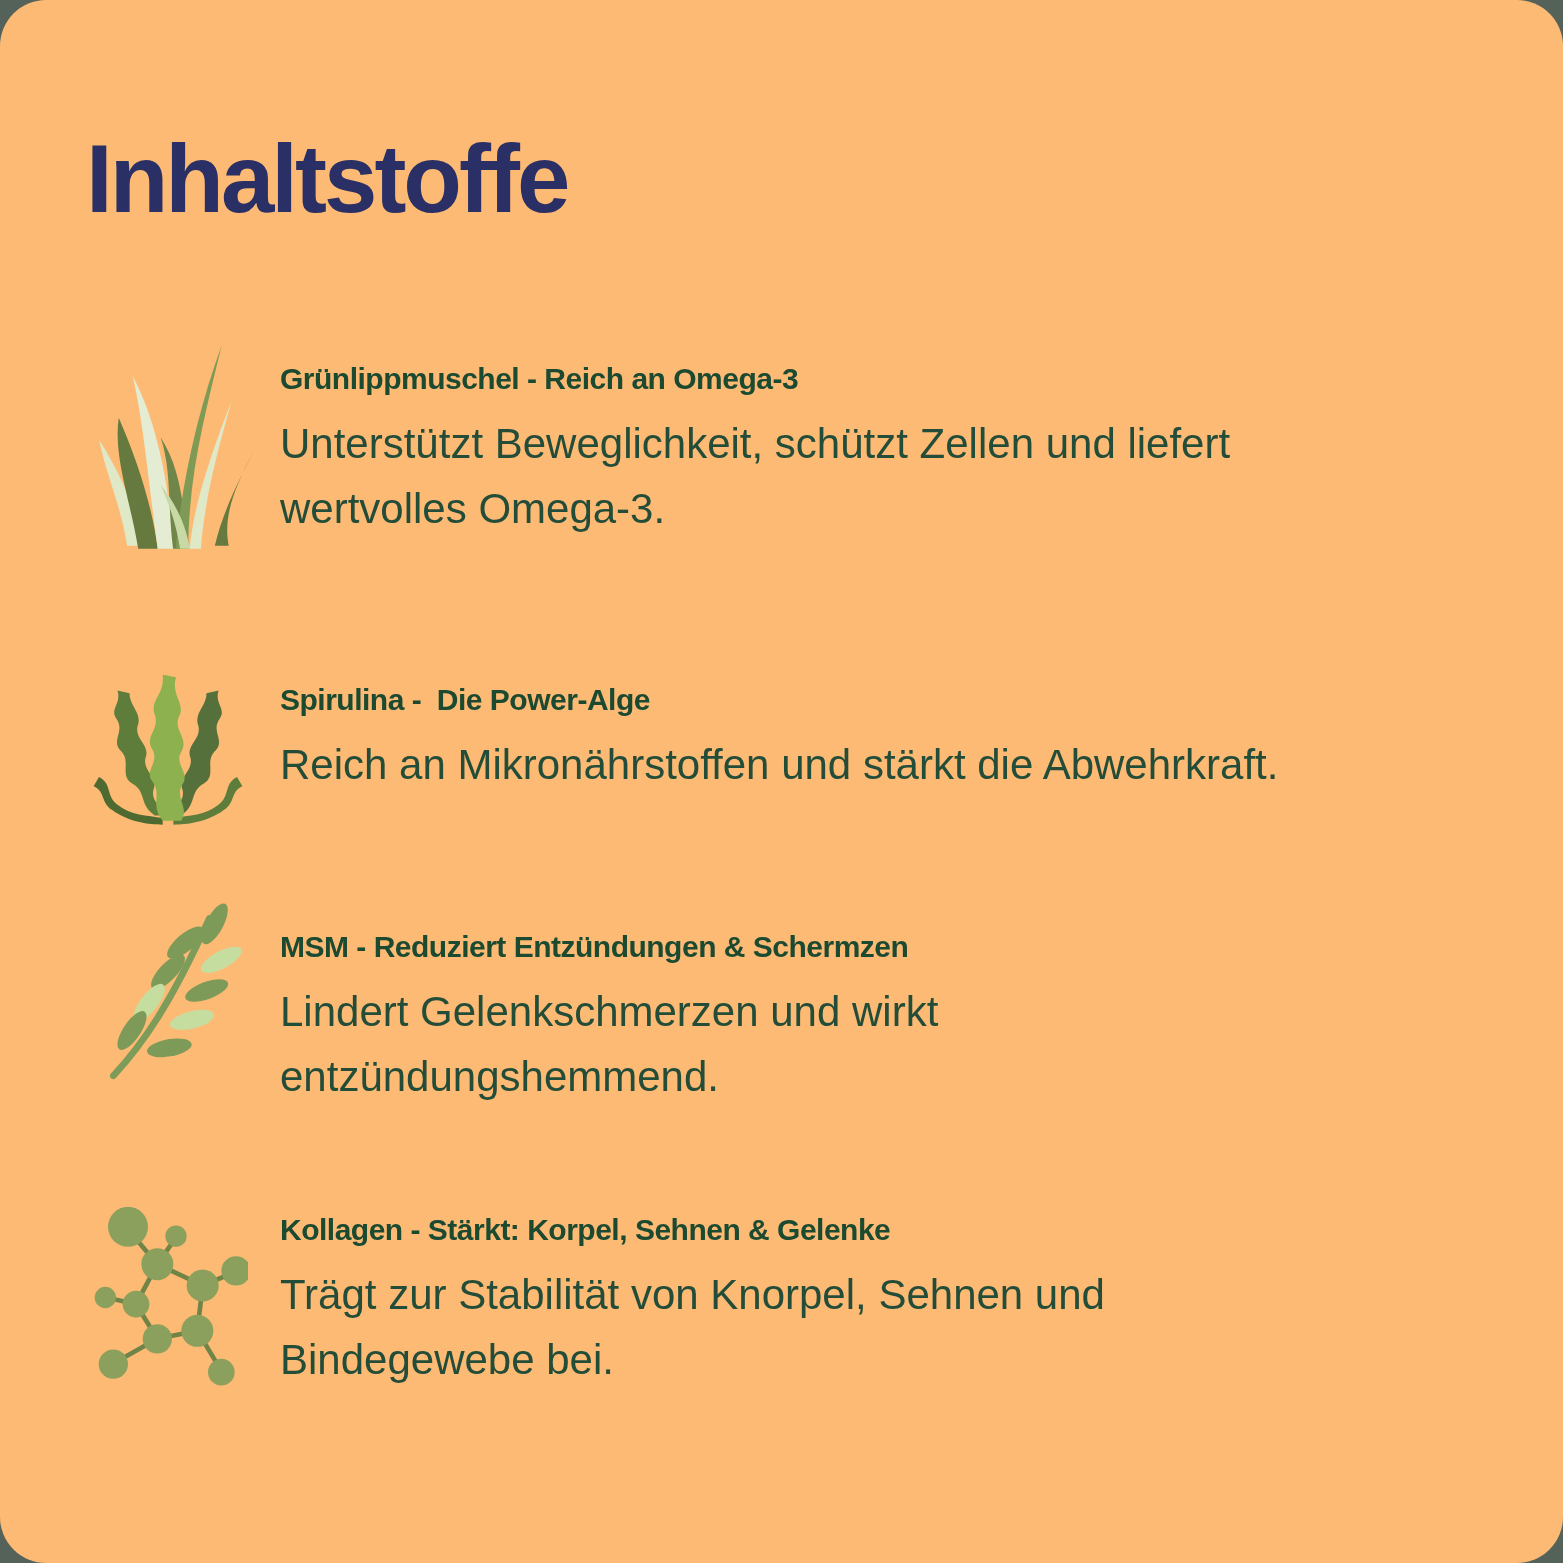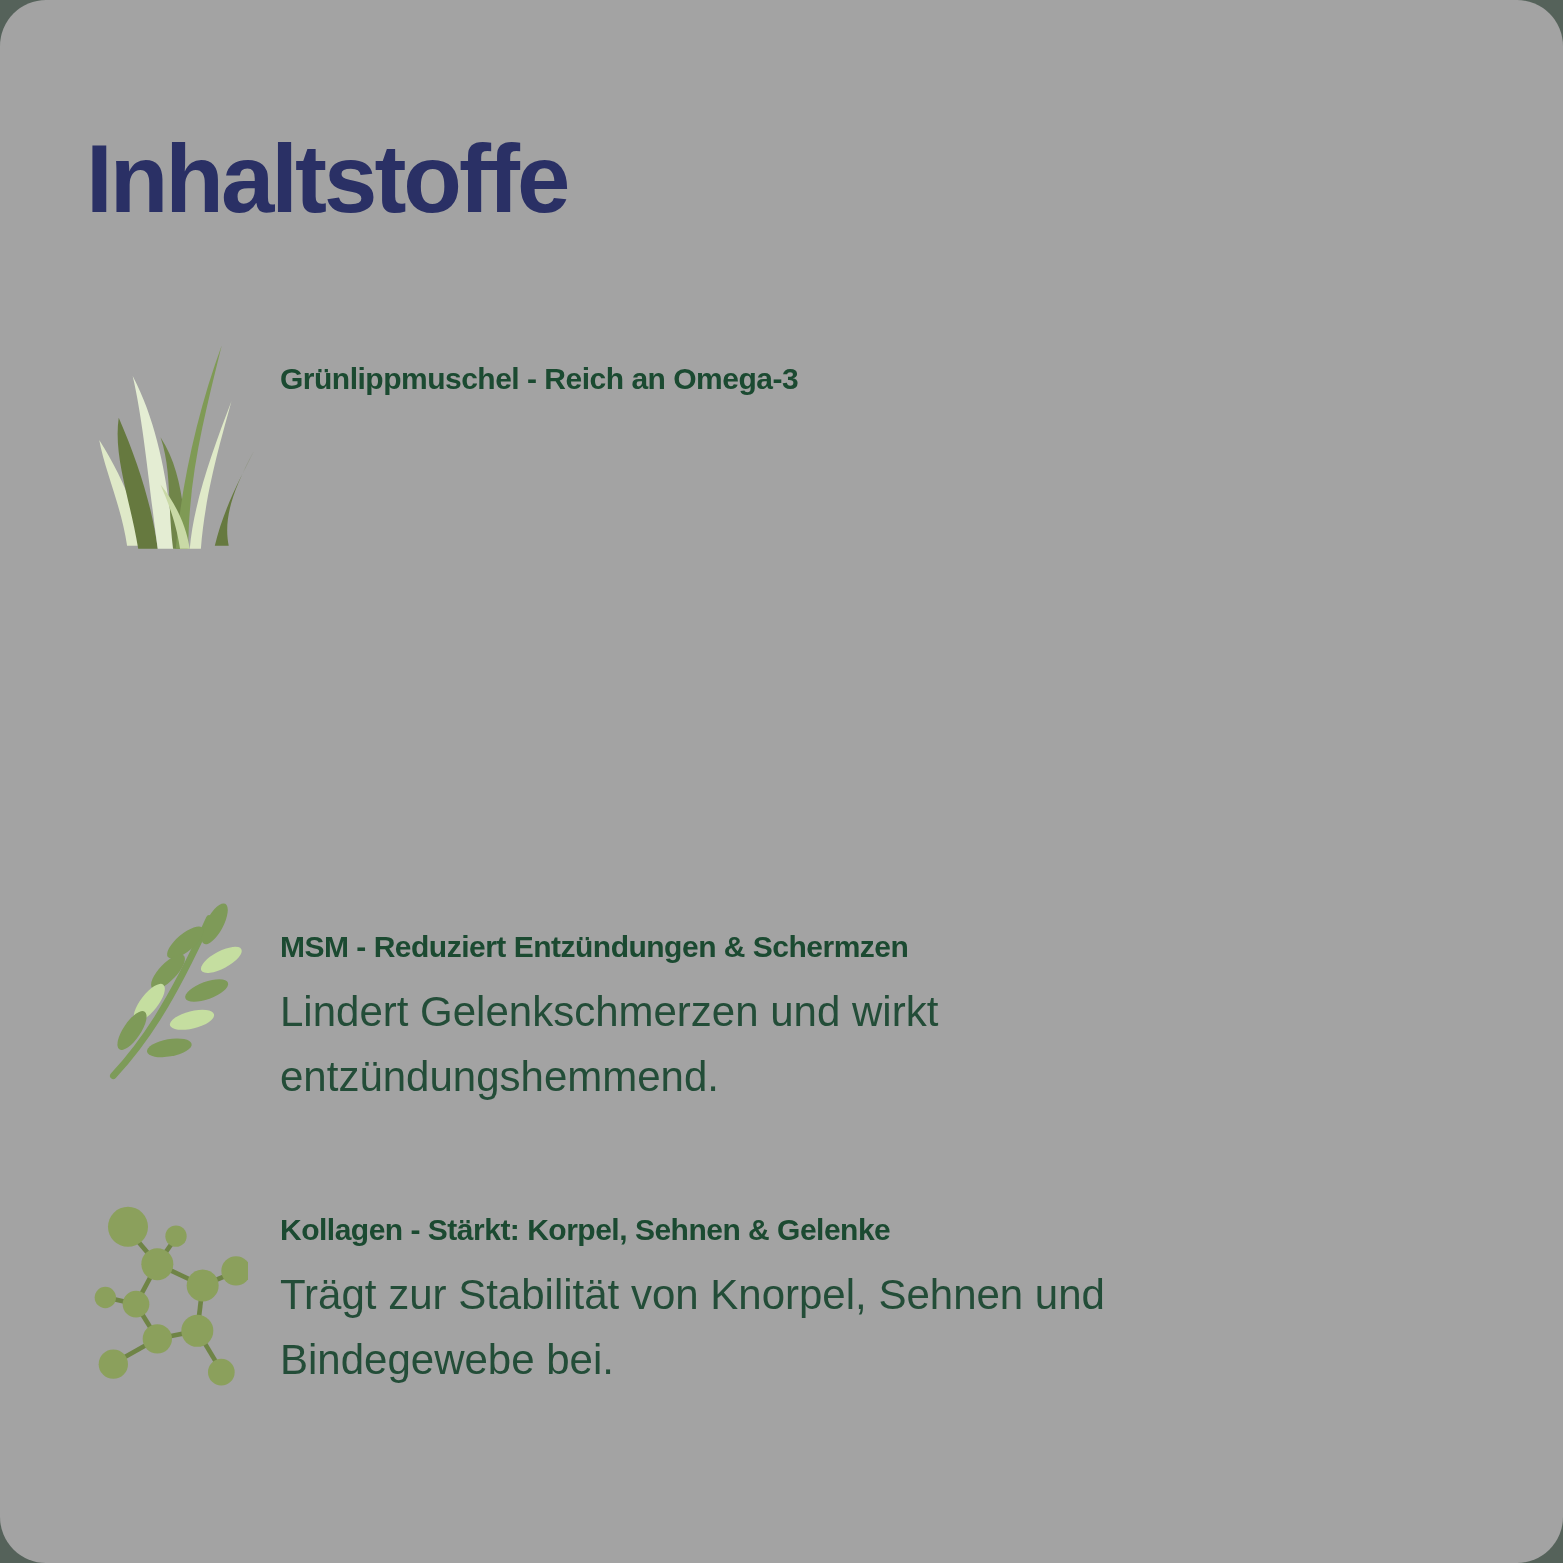--- a/index.html
+++ b/index.html
@@ -10,21 +10,21 @@
     width: 1563px;
     height: 1563px;
     position: relative;
     background: #55625a;
     font-family: "Liberation Sans", sans-serif;
     overflow: hidden;
   }
   .card {
     position: absolute;
     inset: 0;
-    background: #a3a3a3;
+    background: #fdba74;
     border-radius: 46px;
   }
   .page-title {
     position: absolute;
     left: 86px;
     top: 62px;
     font-size: 96px;
     line-height: 1.1;
     font-weight: 800;
     letter-spacing: -3px;
@@ -103,23 +103,45 @@
         <path d="M44 152 C38 110 34 62 26 28 C46 66 52 112 56 152 Z" fill="#e4edd3"></path>
         <path d="M55 152 C51 120 54 95 46 72 C61 95 63 124 65 152 Z" fill="#708549"></path>
         <path d="M66 152 C66 100 78 55 90 6 C73 52 61 106 57 152 Z" fill="#7f9a55"></path>
         <path d="M75 152 C78 112 90 72 97 46 C84 80 70 118 67 152 Z" fill="#dfe9c8"></path>
         <path d="M85 150 C91 124 104 100 113 82 C98 110 91 130 95 150 Z" fill="#66793f"></path>
         <path d="M60 152 C57 132 51 118 46 106 C57 120 64 134 67 152 Z" fill="#c9d9a6"></path>
       </svg>
     </div>
     <div class="text-cell">
       <h2 class="ing-heading">Grünlippmuschel - Reich an Omega-3</h2>
-    </div>
-  </div>
-
+      <p class="ing-desc">Unterstützt Beweglichkeit, schützt Zellen und liefert
+wertvolles Omega-3.</p>
+    </div>
+  </div>
+
+  <div class="row row-2">
+    <div class="icon-cell">
+      <svg class="icon-svg" width="160" height="170" viewBox="0 0 120 128">
+
+        <path d="M56 116 C44 114 32 114 22 106 C13 99 18 90 8 85 L4 92 C13 96 9 104 18 110 C30 119 46 121 56 121 Z" fill="#4e6a31"></path>
+
+        <path d="M64 116 C76 114 88 114 98 106 C107 99 102 90 112 85 L116 92 C107 96 111 104 102 110 C90 119 74 121 64 121 Z" fill="#5f7d3a"></path>
+
+        <path d="M50 114 C38 106 44 96 33 90 C23 84 33 73 24 65 C17 57 28 51 21 41 C16 34 25 30 22 20 L31 22 C31 32 41 37 37 47 C35 57 47 61 43 71 C41 81 53 85 49 95 C47 104 56 107 57 114 Z" fill="#5f7d3a"></path>
+
+        <path d="M70 114 C82 106 76 96 87 90 C97 84 87 73 96 65 C103 57 92 51 99 41 C104 34 95 30 98 20 L89 22 C89 32 79 37 83 47 C85 57 73 61 77 71 C79 81 67 85 71 95 C73 104 64 107 63 114 Z" fill="#55703a"></path>
+
+        <path d="M56 118 C46 106 56 98 48 88 C42 80 54 74 48 64 C42 54 54 50 50 38 C46 27 58 23 56 8 L66 10 C62 24 74 30 68 40 C64 50 76 56 70 66 C64 76 78 82 70 92 C66 102 76 108 70 118 Z" fill="#8cb14e"></path>
+      </svg>
+    </div>
+    <div class="text-cell">
+      <h2 class="ing-heading">Spirulina -  Die Power-Alge</h2>
+      <p class="ing-desc">Reich an Mikronährstoffen und stärkt die Abwehrkraft.</p>
+    </div>
+  </div>
 
   <div class="row row-3">
     <div class="icon-cell">
       <svg class="icon-svg" width="160" height="187" viewBox="0 0 120 140">
         <path d="M16 134 C38 110 58 82 88 16" stroke="#7d9b59" stroke-width="5" fill="none" stroke-linecap="round"></path>
         <ellipse cx="92" cy="20" rx="17" ry="6.5" transform="rotate(-62 92 20)" fill="#7e9a58"></ellipse>
         <ellipse cx="70" cy="34" rx="17" ry="6.5" transform="rotate(-40 70 34)" fill="#7e9a58"></ellipse>
         <ellipse cx="97" cy="47" rx="17" ry="6.5" transform="rotate(-28 97 47)" fill="#c5dea0"></ellipse>
         <ellipse cx="57" cy="56" rx="17" ry="6.5" transform="rotate(-46 57 56)" fill="#7e9a58"></ellipse>
         <ellipse cx="86" cy="70" rx="17" ry="6.5" transform="rotate(-20 86 70)" fill="#7e9a58"></ellipse>

